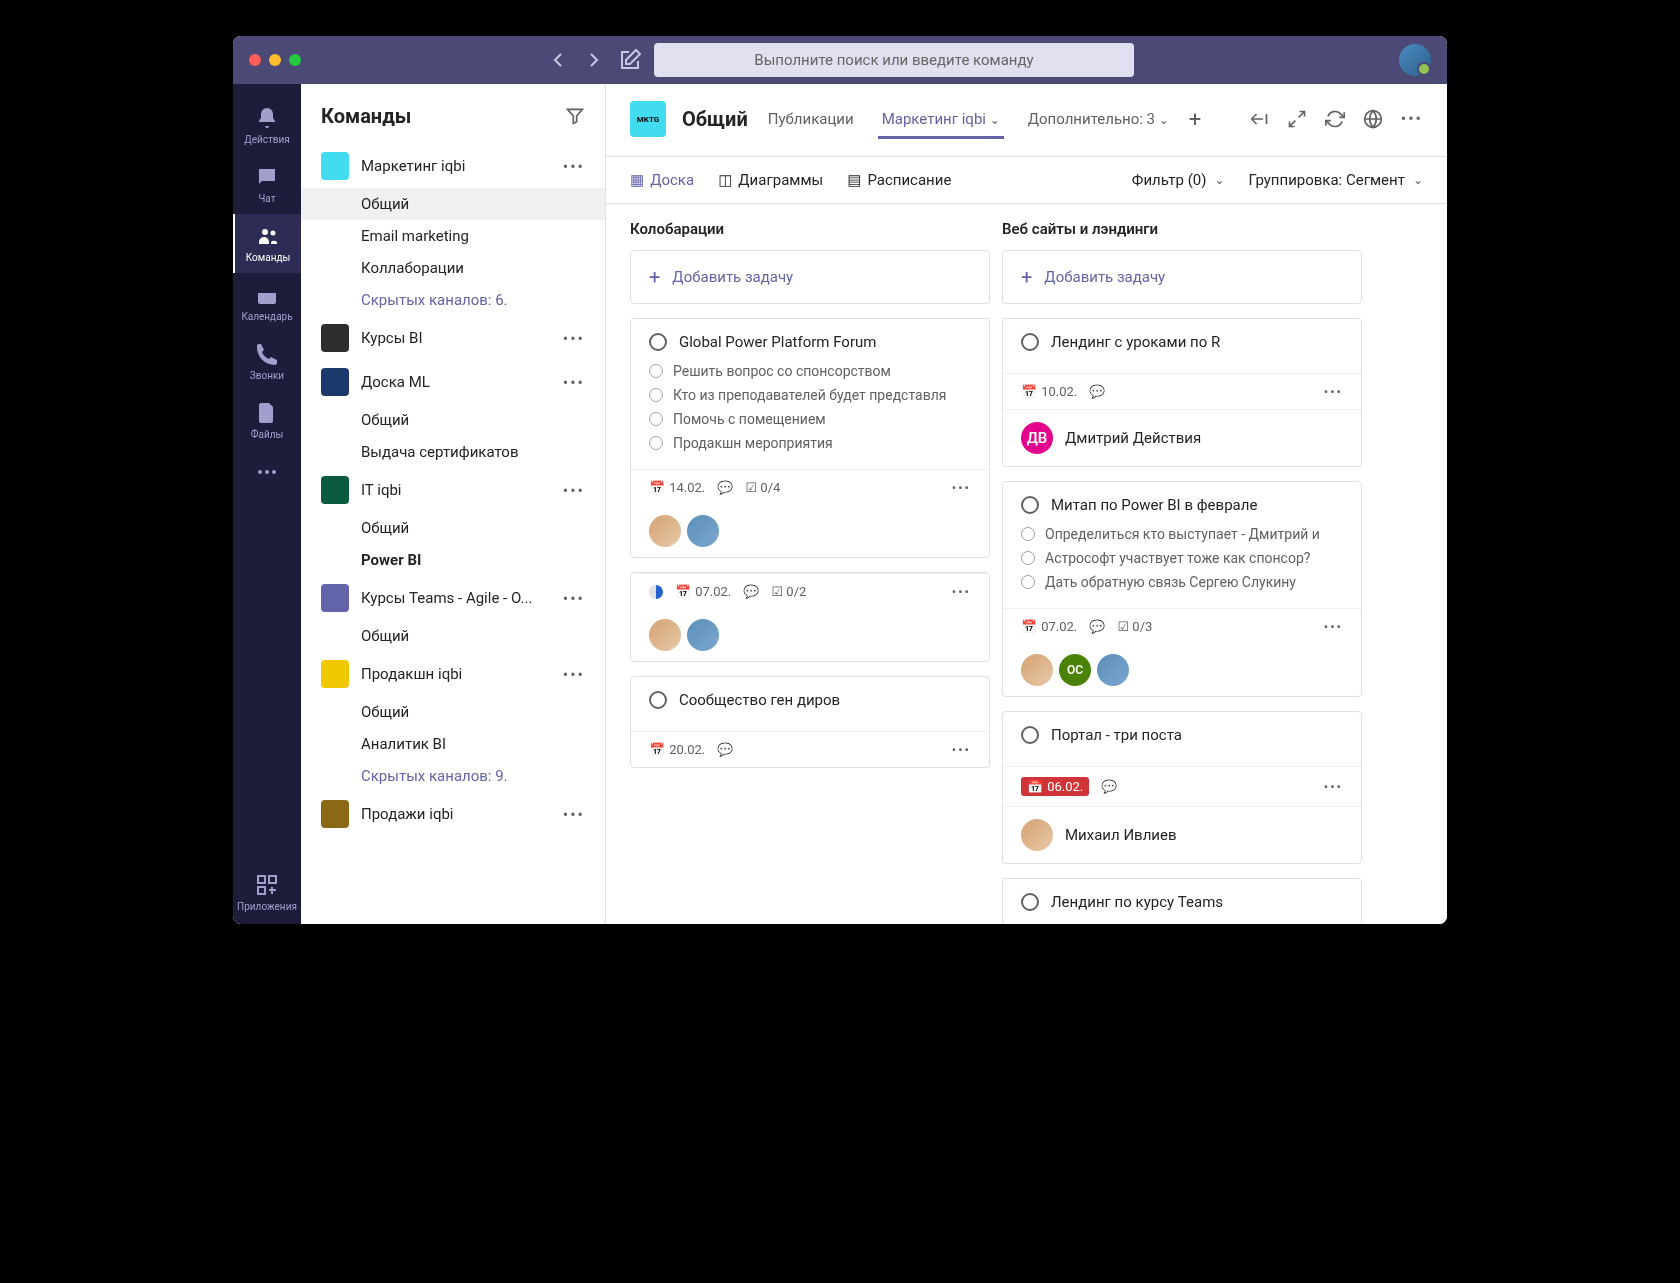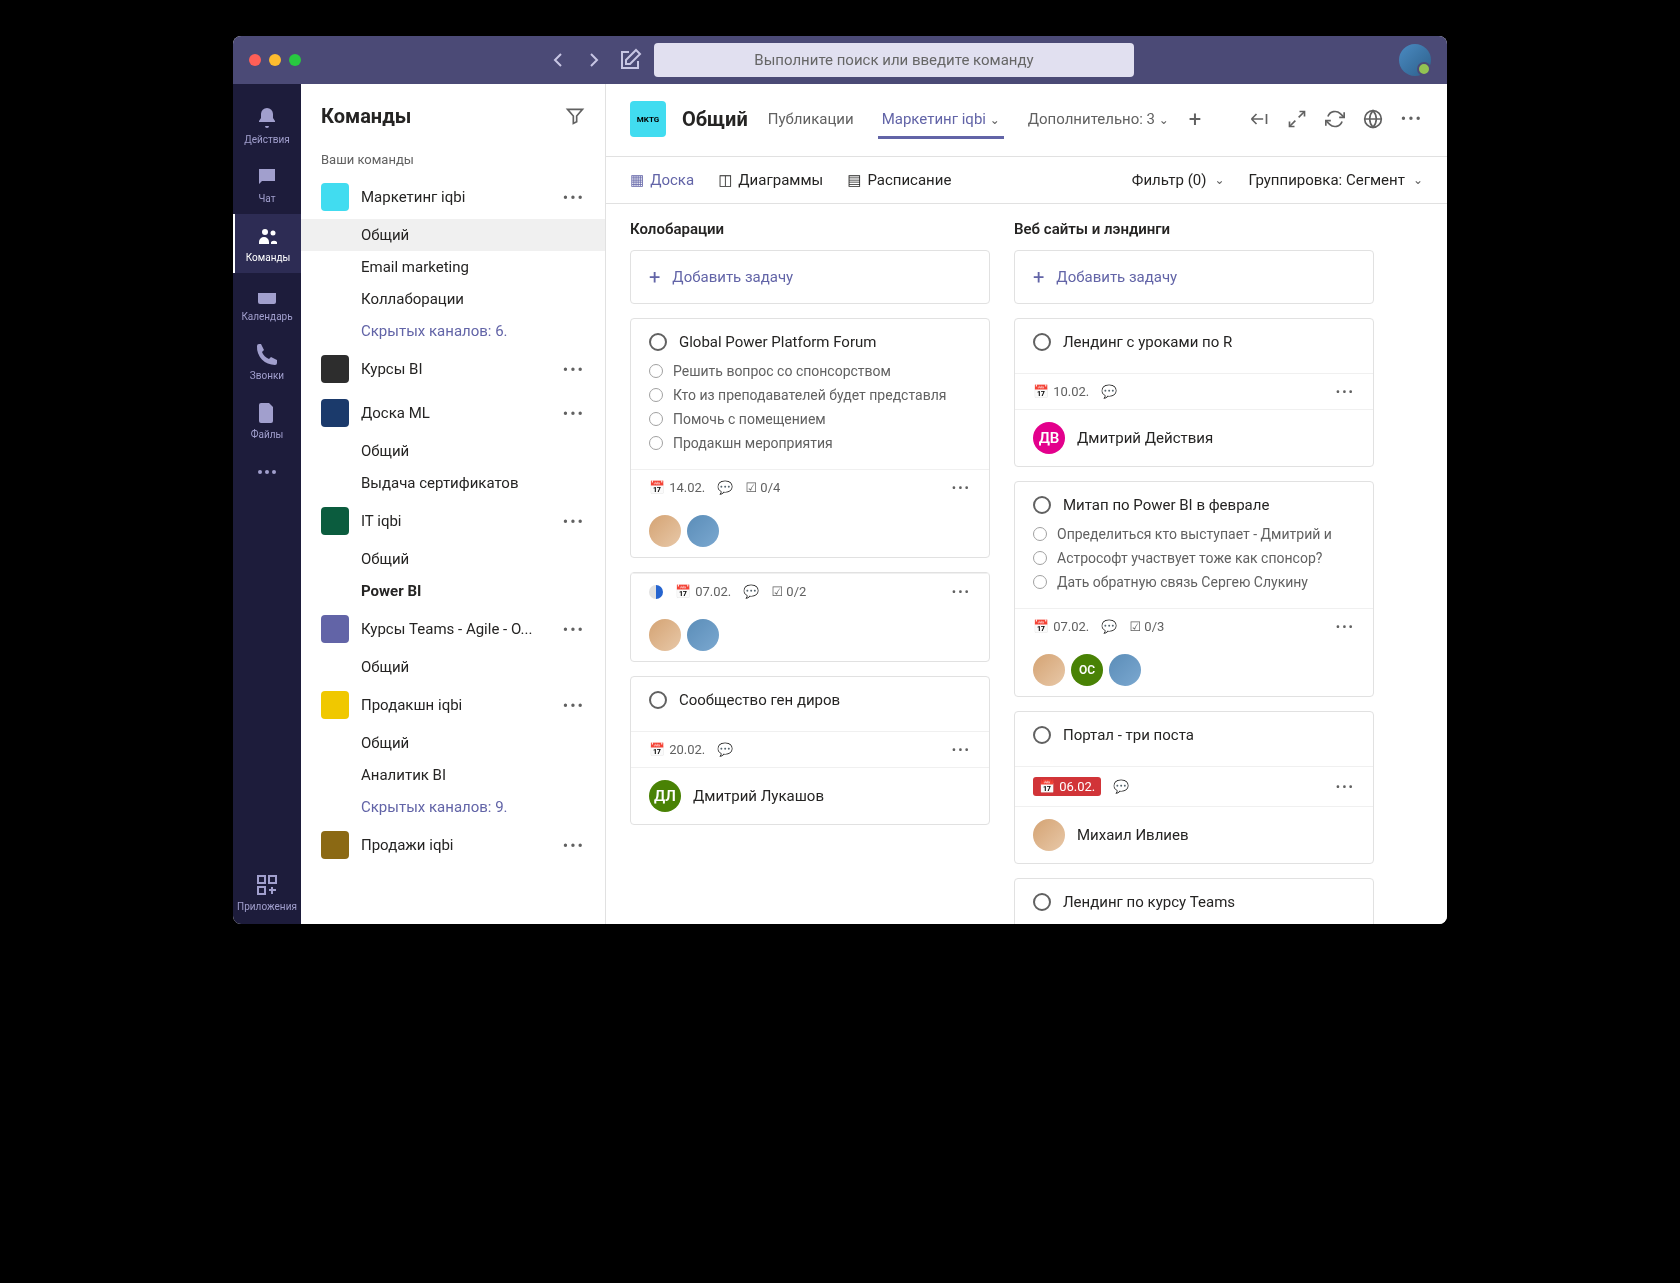--- a/index.html
+++ b/index.html
@@ -46,21 +46,21 @@
 .tab.active::after{content:"";position:absolute;bottom:-1px;left:0;right:0;height:3px;background:#6264a7}
 .chev{color:#616161;font-size:12px}
 .header-actions{margin-left:auto;display:flex;gap:18px;color:#616161}
 .header-actions>*{cursor:pointer}
 .plus-tab{font-size:22px;color:#616161;cursor:pointer}
 .subheader{display:flex;align-items:center;padding:14px 24px;gap:24px;font-size:15px;color:#252423;border-bottom:1px solid #e1e1e1}
 .subtab{display:flex;align-items:center;gap:6px;cursor:pointer}
 .subtab.active{color:#6264a7}
 .subspacer{flex:1}
 .filter-btn,.group-btn{display:flex;align-items:center;gap:8px;cursor:pointer;color:#252423}
-.board{flex:1;display:flex;gap:24px;padding:16px 24px;overflow-x:auto;background:#fff}
+.board{flex:1;display:flex;gap:12px;padding:16px 24px;overflow-x:auto;background:#fff}
 .column{width:360px;flex-shrink:0}
 .col-title{font-size:15px;font-weight:600;color:#252423;margin-bottom:12px}
 .add-task{border:1px solid #e1e1e1;border-radius:4px;padding:14px 18px;display:flex;align-items:center;gap:12px;color:#6264a7;font-size:15px;cursor:pointer;margin-bottom:14px}
 .card{border:1px solid #e1e1e1;border-radius:4px;margin-bottom:14px;background:#fff}
 .card-body{padding:14px 18px}
 .card-title-row{display:flex;align-items:center;gap:12px;margin-bottom:8px}
 .circle{width:18px;height:18px;border:2px solid #616161;border-radius:50%;flex-shrink:0}
 .circle.filled{border:none;background:conic-gradient(#2564cf 0 50%,#e1e1e1 0)}
 .card-title{font-size:15px;color:#252423}
 .subtask{display:flex;align-items:center;gap:10px;padding:4px 0 4px 0;color:#616161;font-size:14px}
@@ -189,21 +189,20 @@
   </div>
 </div>
 
 <div class="sidebar">
   <div class="sidebar-header">
     <div class="sidebar-title">Команды</div>
     <div class="filter-icon"><svg viewBox="0 0 24 24" fill="none" stroke="currentColor" stroke-width="2">
                 <polygon points="3 4 21 4 14 12 14 19 10 21 10 12 3 4"></polygon>
               </svg></div>
   </div>
-  <div class="section-label">Ваши команды</div>
   <div id="teams-list">
             <div class="team">
               <div class="team-icon" style="background:#41dcf0"></div>
               <div class="team-name">Маркетинг iqbi</div>
               <div class="team-more">•••</div>
             </div>
             <div class="channel active">Общий</div>
             <div class="channel">Email marketing</div>
             <div class="channel">Коллаборации</div>
             <div class="channel link">Скрытых каналов: 6.</div>
@@ -359,24 +358,20 @@
                   <div class="card-title-row">
                     <div class="circle"></div>
                     <div class="card-title">Сообщество ген диров</div>
                   </div>
                 </div>
                 <div class="card-meta">
                   <span class="date-badge"><span>📅</span> 20.02.</span>
                   <span>💬</span>
                   <span class="more">•••</span>
                 </div>
-                <div class="card-assignee">
-                  <div class="av-badge" style="background:#498205">ДЛ</div>
-                  <div class="av-name">Дмитрий Лукашов</div>
-                </div>
               </div>
             </div>
             <div class="column">
               <div class="col-title">Веб сайты и лэндинги</div>
     <div class="add-task">
                 <span style="font-size:20px">+</span>
                 <span>Добавить задачу</span>
               </div>
               <div class="card">
                 <div class="card-body">

